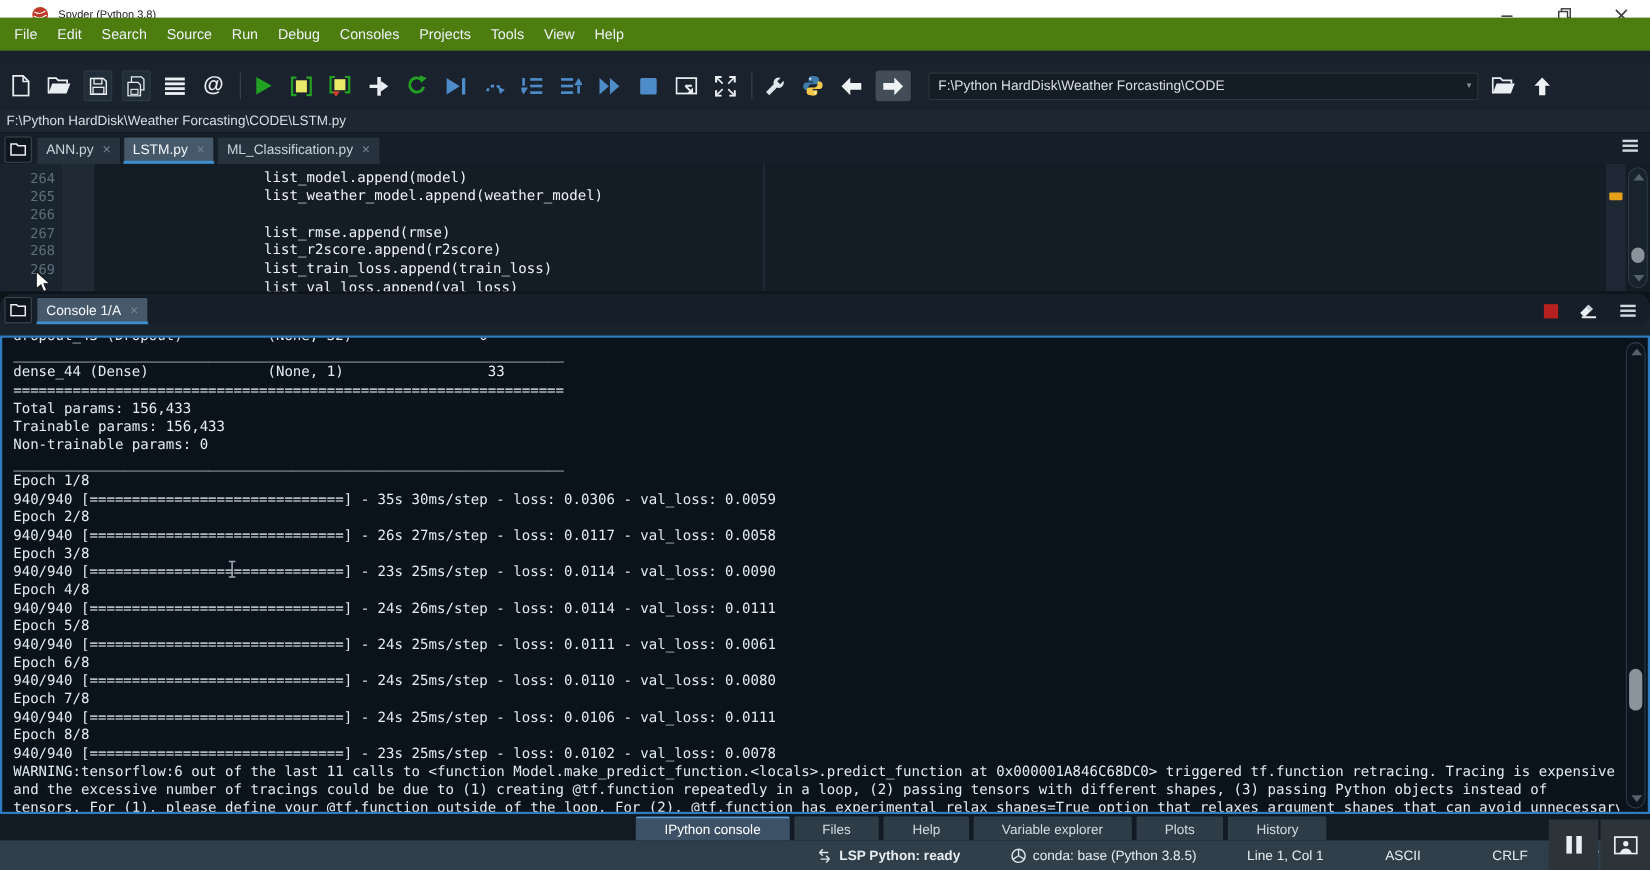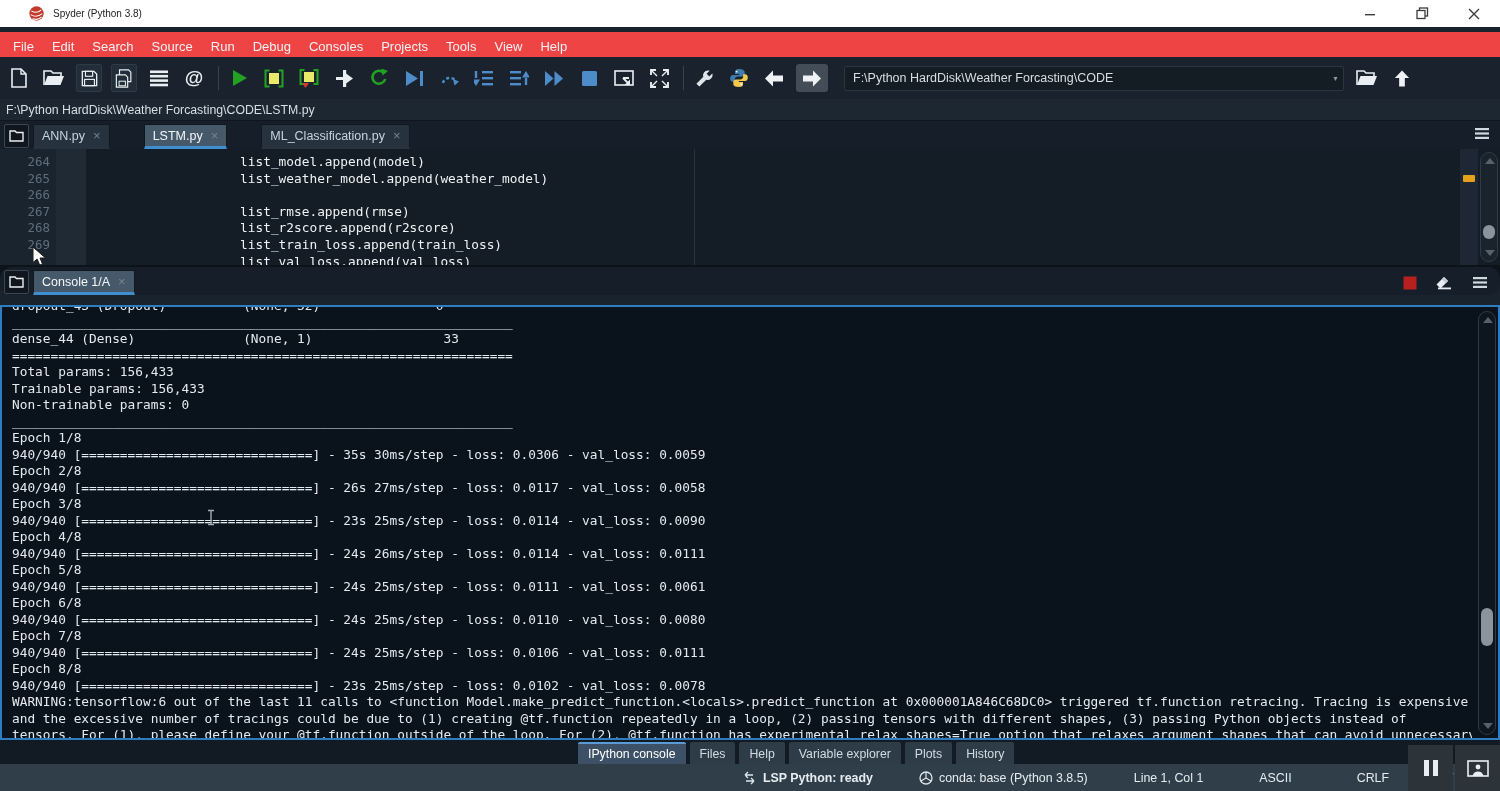--- a/index.html
+++ b/index.html
@@ -9,22 +9,22 @@
     font-family:"Liberation Sans", sans-serif; background:#19232d;
   }
   
   .titlebar { position:absolute; left:0; top:0; width:100%; height:27px;
     background:#ffffff; display:flex; align-items:center; }
   .titlebar .logo { margin:0 8px 0 28px; }
   .title-text { font-size:10px; color:#1c1c1c; }
   .winbtns { margin-left:auto; display:flex; height:100%; }
   .wbtn { width:52px; height:100%; display:flex; align-items:center; justify-content:center; }
   
-  .menubar { position:absolute; left:0; top:32px; width:100%; height:30px;
-    background:#ef4444; display:flex; align-items:center; padding-left:4px; }
+  .menubar { position:absolute; left:0; top:16px; width:100%; height:30px;
+    background:#4d7c0f; display:flex; align-items:center; padding-left:4px; }
   .menu-item { color:#eef2f5; font-size:13px; padding:0 9px; line-height:30px; }
   
   .toolbar { position:absolute; left:0; top:57px; width:100%; height:42px;
     background:#1a232d; display:flex; align-items:center; padding:0 8px 0 6px; }
   .tbtn { width:26px; height:28px; display:flex; align-items:center; justify-content:center;
     margin-right:9px; flex:0 0 auto; }
   .tbtn.boxed { background:#212d38; border:1px solid #2e3a45; border-radius:2px; }
   .tsep { width:1px; height:24px; background:#39434d; margin:0 7px 0 2px; flex:0 0 auto; }
   .at-glyph { color:#e9eef2; font-size:19px; font-weight:bold; }
   .fwd-box { background:#424d57; border-radius:3px; width:32px; height:28px;
@@ -79,21 +79,21 @@
   .splitter { position:absolute; left:0; top:265px; width:100%; height:12px; background:#0c1319; }
   
   .console { position:absolute; left:0; top:305px; width:100%; height:435px;
     background:#0a131c; border:2px solid #2f7cc0; overflow:hidden; }
   .console pre { position:absolute; top:-9px; left:10px; right:26px;
     font-family:"DejaVu Sans Mono", monospace; font-size:12.8px; line-height:16.5px;
     color:#e3eaf0; white-space:pre; overflow:hidden; height:470px; }
   
   .paneltabs { position:absolute; left:0; top:740px; width:100%; height:24px;
     background:#121b23; display:flex; align-items:flex-end; padding-left:578px; }
-  .ptab { height:22px; margin-right:4px; padding:0 10px; background:#2e3c48;
+  .ptab { height:22px; margin-right:4px; padding:0 26px; background:#2e3c48;
     border-top:2px solid transparent; border-radius:2px 2px 0 0;
     display:flex; align-items:center; color:#d3dbe2; font-size:12.3px; white-space:nowrap; }
   .ptab.active { background:#3c5166; border-top:2px solid #5b9bd5; color:#ffffff; }
   
   .statusbar { position:absolute; left:0; top:764px; width:100%; height:27px;
     background:#2f3e49; display:flex; align-items:center; padding-left:742px;
     color:#e6ecf0; font-size:12.4px; }
   .sseg { display:flex; align-items:center; white-space:nowrap; }
   .sseg svg { margin-right:6px; }
   .seg-lsp { margin-right:46px;font-weight:bold; } .seg-conda { margin-right:46px; }
@@ -329,21 +329,21 @@
   </div>
 
   <div class="crumb">F:\Python HardDisk\Weather Forcasting\CODE\LSTM.py</div>
 
   <div class="tabbar" style="top:121px;">
     <span class="tab-browse">
       <svg width="15" height="12" viewBox="0 0 15 12">
         <path d="M1 11V1h5l1.5 1.5H14V11z" fill="none" stroke="#e9eef2" stroke-width="1.4"></path>
       </svg>
     </span>
-    <span style="display:flex;align-items:flex-end;gap:32px;">
+    <span style="display:flex;align-items:flex-end;">
 
         <span class="tab">
           <span class="tab-label">ANN.py</span>
           <span class="tab-close">×</span>
         </span>
 
         <span class="tab active">
           <span class="tab-label">LSTM.py</span>
           <span class="tab-close">×</span>
         </span>

